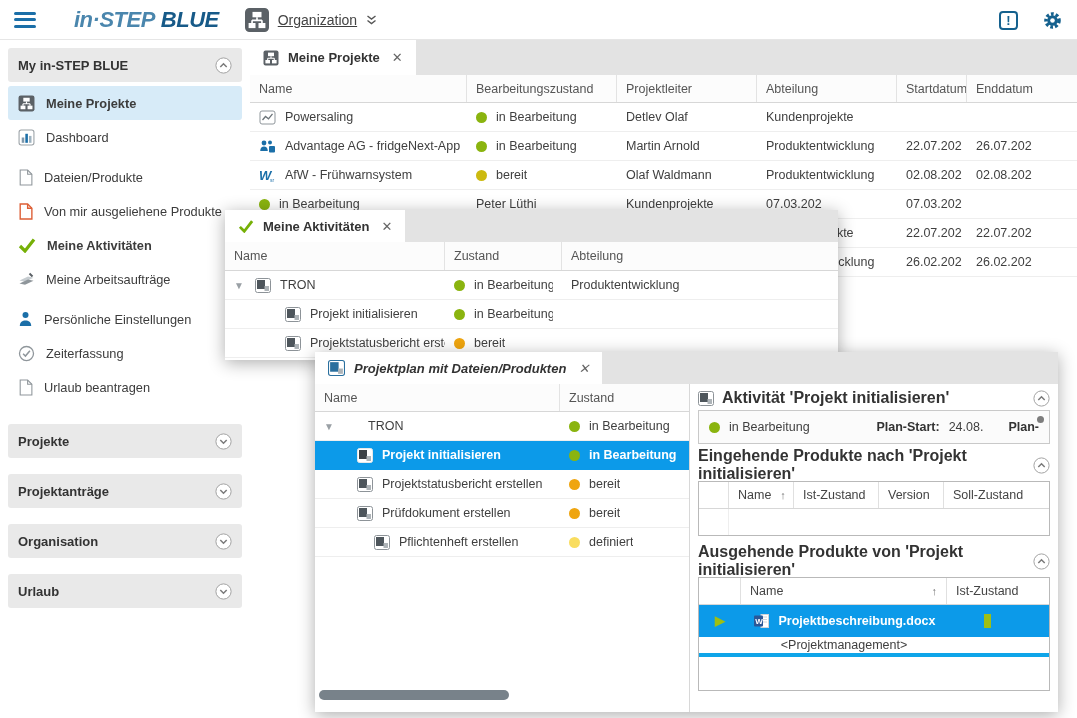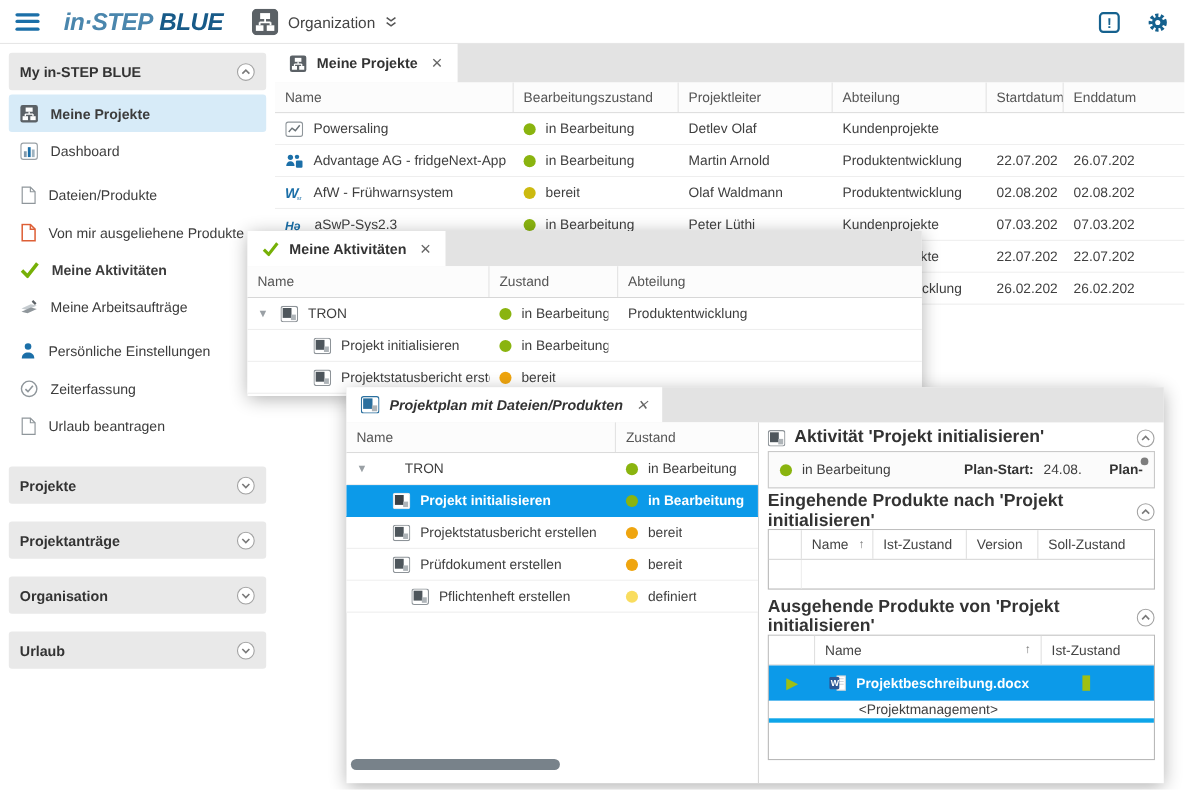--- a/index.html
+++ b/index.html
@@ -5,22 +5,22 @@
   * { margin:0; padding:0; box-sizing:border-box; }
   html,body { background:#fff; }
   body { font-family:"Liberation Sans", sans-serif; }
   #app { position:relative; width:1077px; height:718px; overflow:hidden; background:#fff; color:#3f3f3f; font-size:12.5px; }
 
   
   .topbar { position:absolute; left:0; top:0; width:1077px; height:40px; background:#fff; border-bottom:1px solid #e6e6e6; display:flex; align-items:center; }
   .burger { width:22px; height:16px; margin-left:14px; display:flex; flex-direction:column; justify-content:space-between; cursor:pointer; }
   .burger i { display:block; height:3px; border-radius:2px; background:#1b6fa8; }
   .logo { margin-left:22px; font-style:italic; font-weight:bold; font-size:22px; letter-spacing:-0.5px; white-space:nowrap; }
-  .logo .l1 { color:#4a86ad; } .logo .l2 { color:#175a88; margin-left:6px; }
-  .orggroup { display:flex; align-items:center; gap:9px; margin-left:26px; cursor:pointer; }
+  .logo .l1 { color:#4a86ad;margin-left:16px; } .logo .l2 { color:#175a88; margin-left:6px; }
+  .orggroup { display:flex; align-items:center; gap:9px; margin-left:26px; cursor:pointer;text-decoration:underline; }
   .orggroup .olabel { font-size:14px; color:#444; }
   .top-icons { position:absolute; right:14px; top:0; height:40px; display:flex; align-items:center; gap:24px; }
   .alerticon { width:19px; height:19px; border:2px solid #15618e; border-radius:4px; color:#15618e; font-weight:bold; font-size:13px; display:flex; align-items:center; justify-content:center; cursor:pointer; }
 
   
   .sidebar { position:absolute; left:0; top:40px; width:250px; height:678px; background:#fff; }
   .sbar { margin:8px 8px 0 8px; height:34px; background:#e9e9e9; border-radius:3px; display:flex; align-items:center; padding:0 10px; font-weight:bold; color:#333; font-size:13px; cursor:pointer; }
   .sbar .grow { flex:1; }
   .sitem { margin:0 8px; height:34px; display:flex; align-items:center; gap:11px; padding:0 10px; border-radius:3px; cursor:pointer; font-size:12.8px; color:#3c3c3c; }
   .sitem.sel { background:#d7ebf8; font-weight:bold; }
@@ -348,28 +348,20 @@
       <div class="c">
           <span class="dot" style="background: rgb(204, 186, 16);"></span>
           <span class="statustext">bereit</span>
         </div>
       <div class="c">Olaf Waldmann</div>
       <div class="c">Produktentwicklung</div>
       <div class="c">02.08.202</div>
       <div class="c">02.08.202</div>
     </div>
     <div class="pgrid pgrid-r row">
-      <div class="c">
-          <span class="icn">
-            <svg width="18" height="15" viewBox="0 0 18 15">
-              <text x="0" y="12" font-size="11" font-weight="bold" font-style="italic" fill="#1b6fa8" font-family="Liberation Sans,sans-serif">Hə</text>
-            </svg>
-          </span>
-          <span>aSwP-Sys2.3</span>
-        </div>
       <div class="c">
           <span class="dot" style="background: rgb(138, 180, 15);"></span>
           <span class="statustext">in Bearbeitung</span>
         </div>
       <div class="c">Peter Lüthi</div>
       <div class="c">Kundenprojekte</div>
       <div class="c">07.03.202</div>
       <div class="c">07.03.202</div>
     </div>
     <div class="pgrid pgrid-r row">

